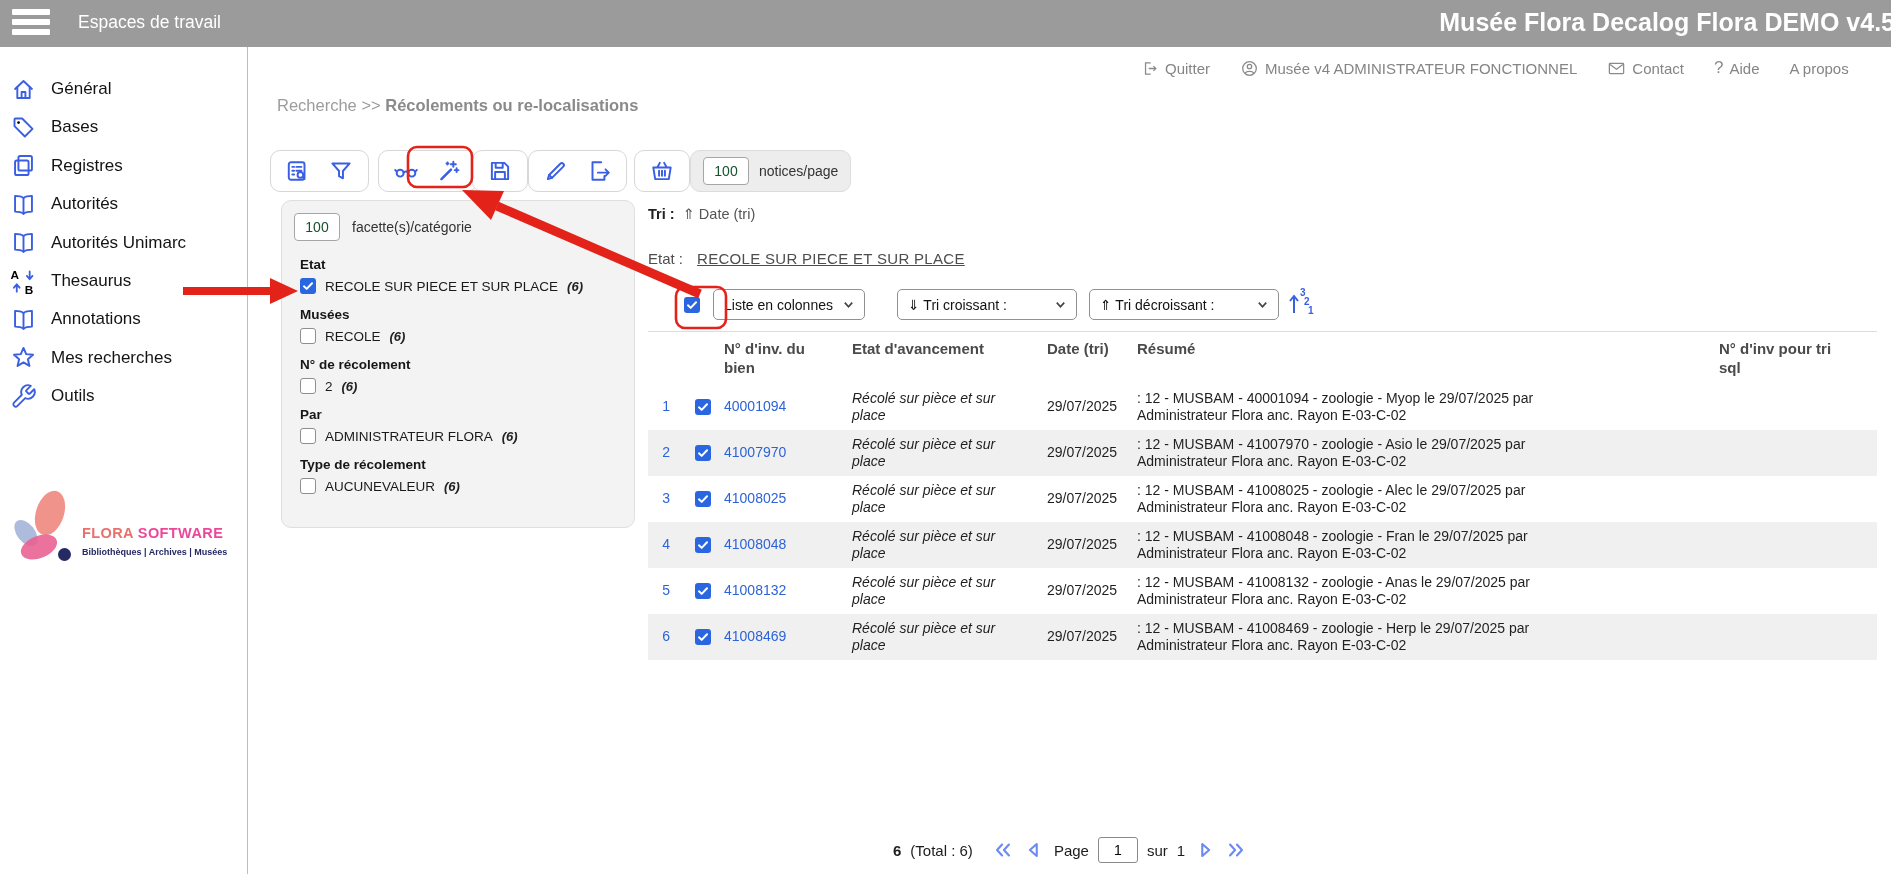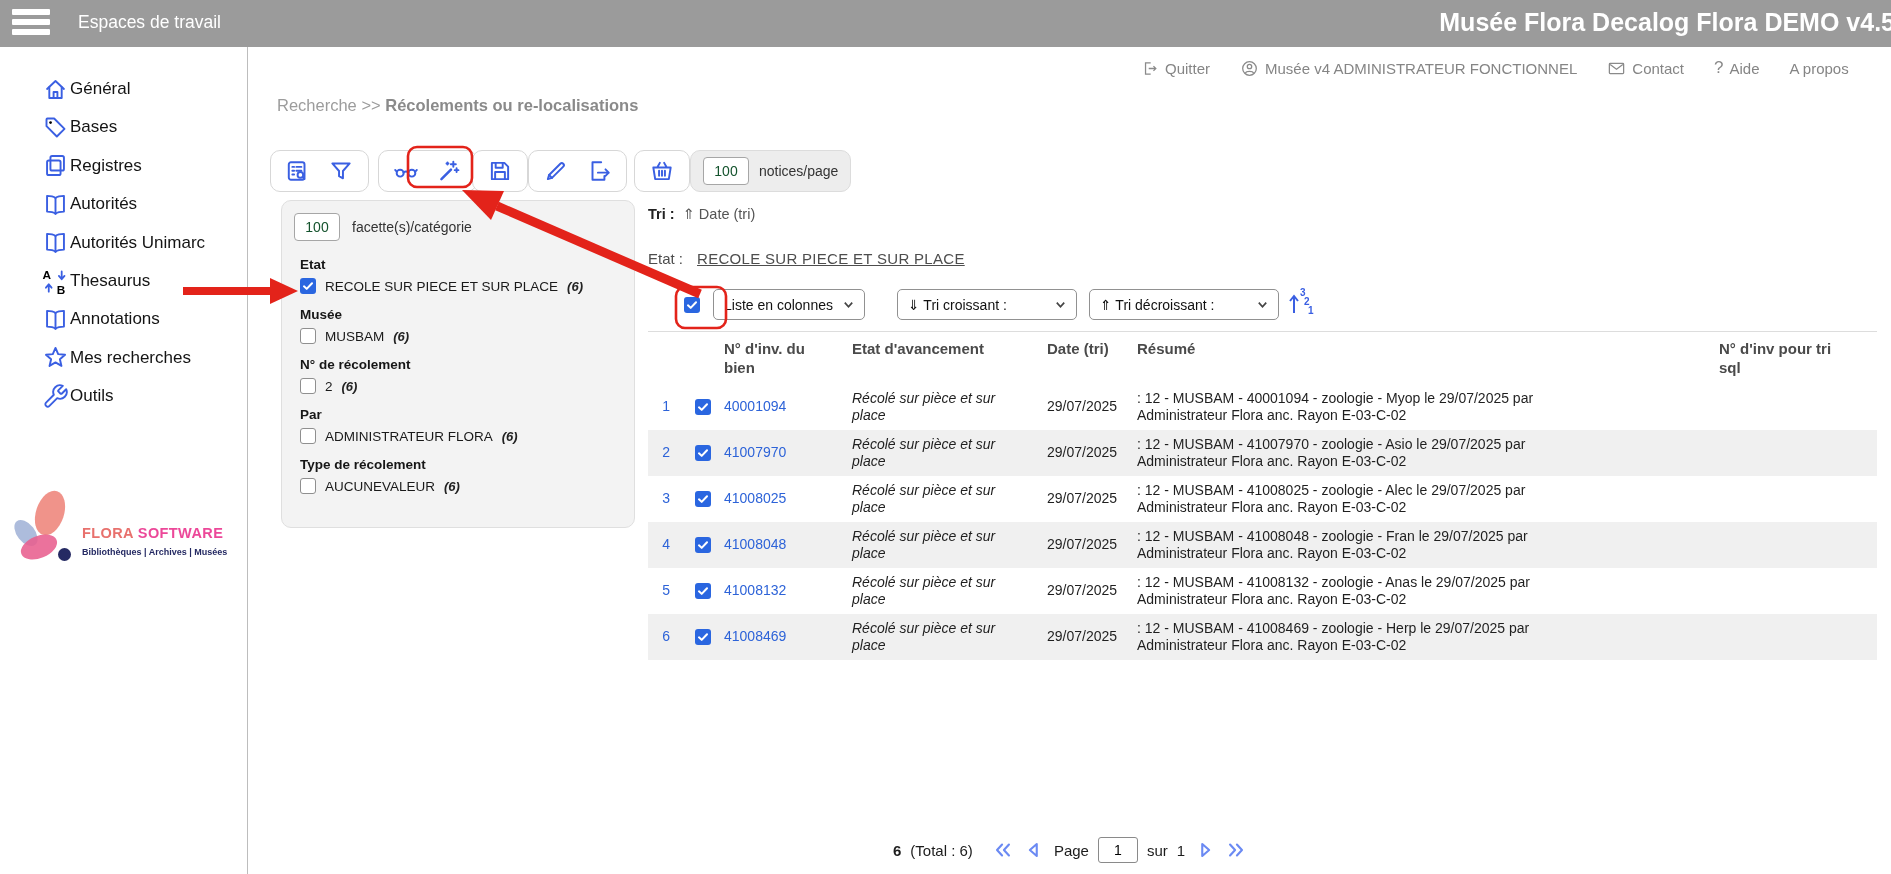--- a/index.html
+++ b/index.html
@@ -15,21 +15,21 @@
   .app-title { position:absolute; right:-4px; top:8px; color:#fff; font-size:25px; font-weight:bold; white-space:nowrap; }
 
   
   .utility { position:absolute; left:1140px; top:56px; width:755px; height:24px; display:flex; align-items:center; gap:30px; color:#858585; font-size:15px; white-space:nowrap; overflow:hidden; }
   .u-item { display:flex; align-items:center; gap:6px; cursor:pointer; }
   .u-item svg { width:19px; height:19px; stroke:#8a8a8a; fill:none; stroke-width:1.6; }
   .u-q { font-size:17px; color:#8a8a8a; }
 
   
   .sidebar { position:absolute; left:0; top:47px; width:248px; height:827px; background:#fff; border-right:1px solid #bdbdbd; }
-  .nav-item { position:absolute; left:10px; height:38px; display:flex; align-items:center; gap:1px; cursor:pointer;margin-left:32px; }
+  .nav-item { position:absolute; left:10px; height:38px; display:flex; align-items:center; gap:14px; cursor:pointer; }
   .nav-icon svg { width:27px; height:27px; stroke:#3a5fe2; fill:none; stroke-width:1.7; stroke-linecap:round; stroke-linejoin:round; display:block; }
   .nav-label { font-size:17px; color:#141414; white-space:nowrap; }
   .logo-flower { position:absolute; left:8px; top:442px; }
   .brand { position:absolute; left:82px; top:478px; font-size:14.5px; font-weight:bold; letter-spacing:.4px; white-space:nowrap; }
   .brand .b1 { color:#e8716d; }
   .brand .b2 { color:#ec4899;margin-top:32px; }
   .tagline { position:absolute; left:82px; top:500px; font-size:9px; font-weight:bold; color:#252a63; white-space:nowrap; }
   .brand-dot { position:absolute; left:58px; top:501px; width:13px; height:13px; border-radius:50%; background:#252a63; }
 
   
@@ -315,24 +315,24 @@
         <div class="fgroup-title">Etat</div>
         <div class="fopt">
           <span class="cb checked">
             <svg viewBox="0 0 16 16">
               <path d="M3.4 8.4 L6.5 11.3 L12.6 4.8"></path>
             </svg>
           </span>
           <span class="flabel">RECOLE SUR PIECE ET SUR PLACE</span>
           <span class="fcount">(6)</span>
         </div>
-        <div class="fgroup-title">Musée</div>
+        <div class="fgroup-title">Musées</div>
         <div class="fopt">
           <span class="cb un"></span>
-          <span class="flabel">MUSBAM</span>
+          <span class="flabel">RECOLE</span>
           <span class="fcount">(6)</span>
         </div>
         <div class="fgroup-title">N° de récolement</div>
         <div class="fopt">
           <span class="cb un"></span>
           <span class="flabel">2</span>
           <span class="fcount">(6)</span>
         </div>
         <div class="fgroup-title">Par</div>
         <div class="fopt">

